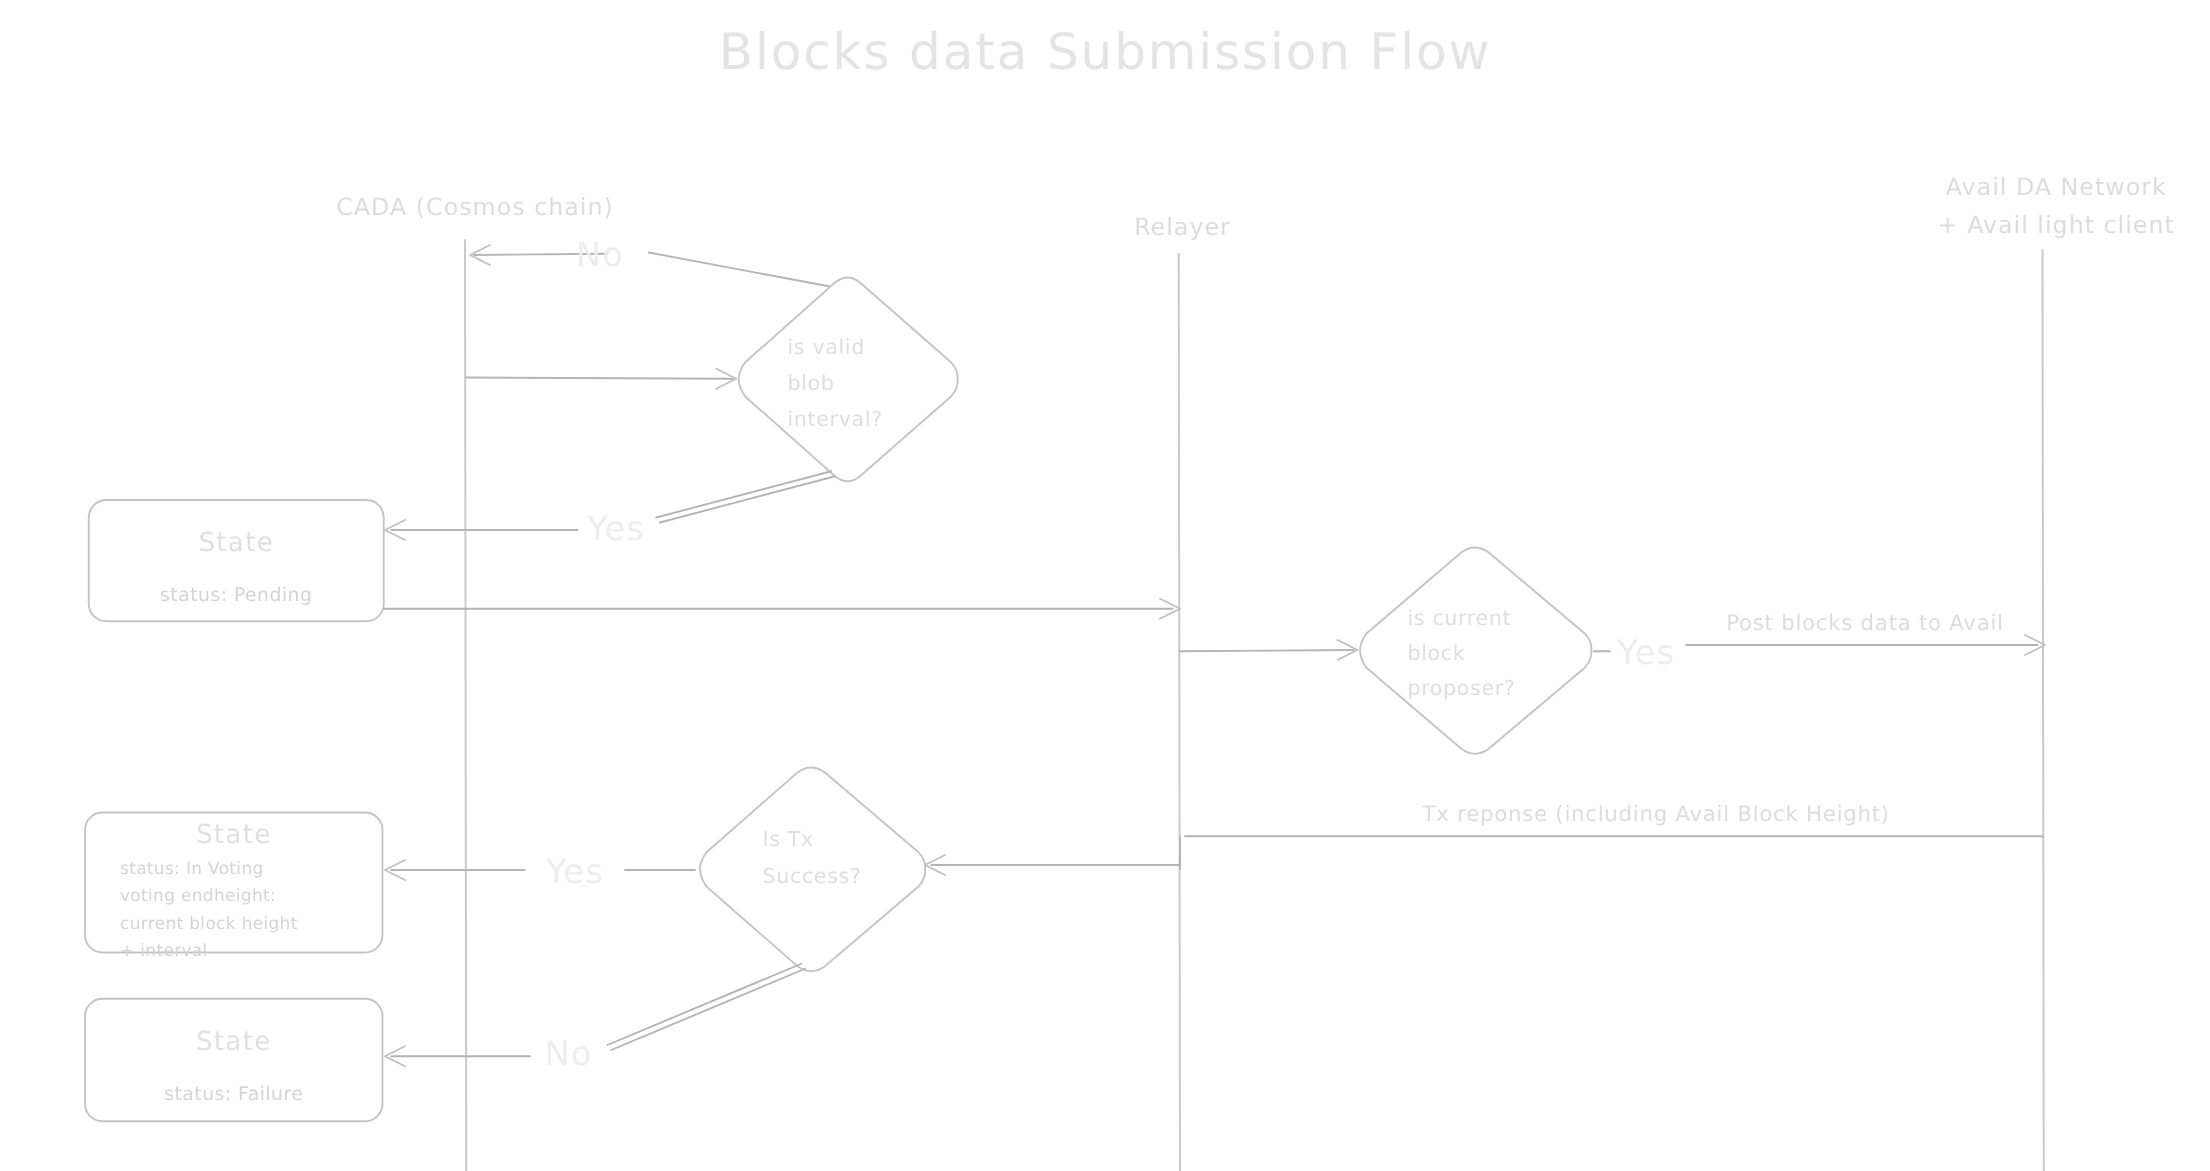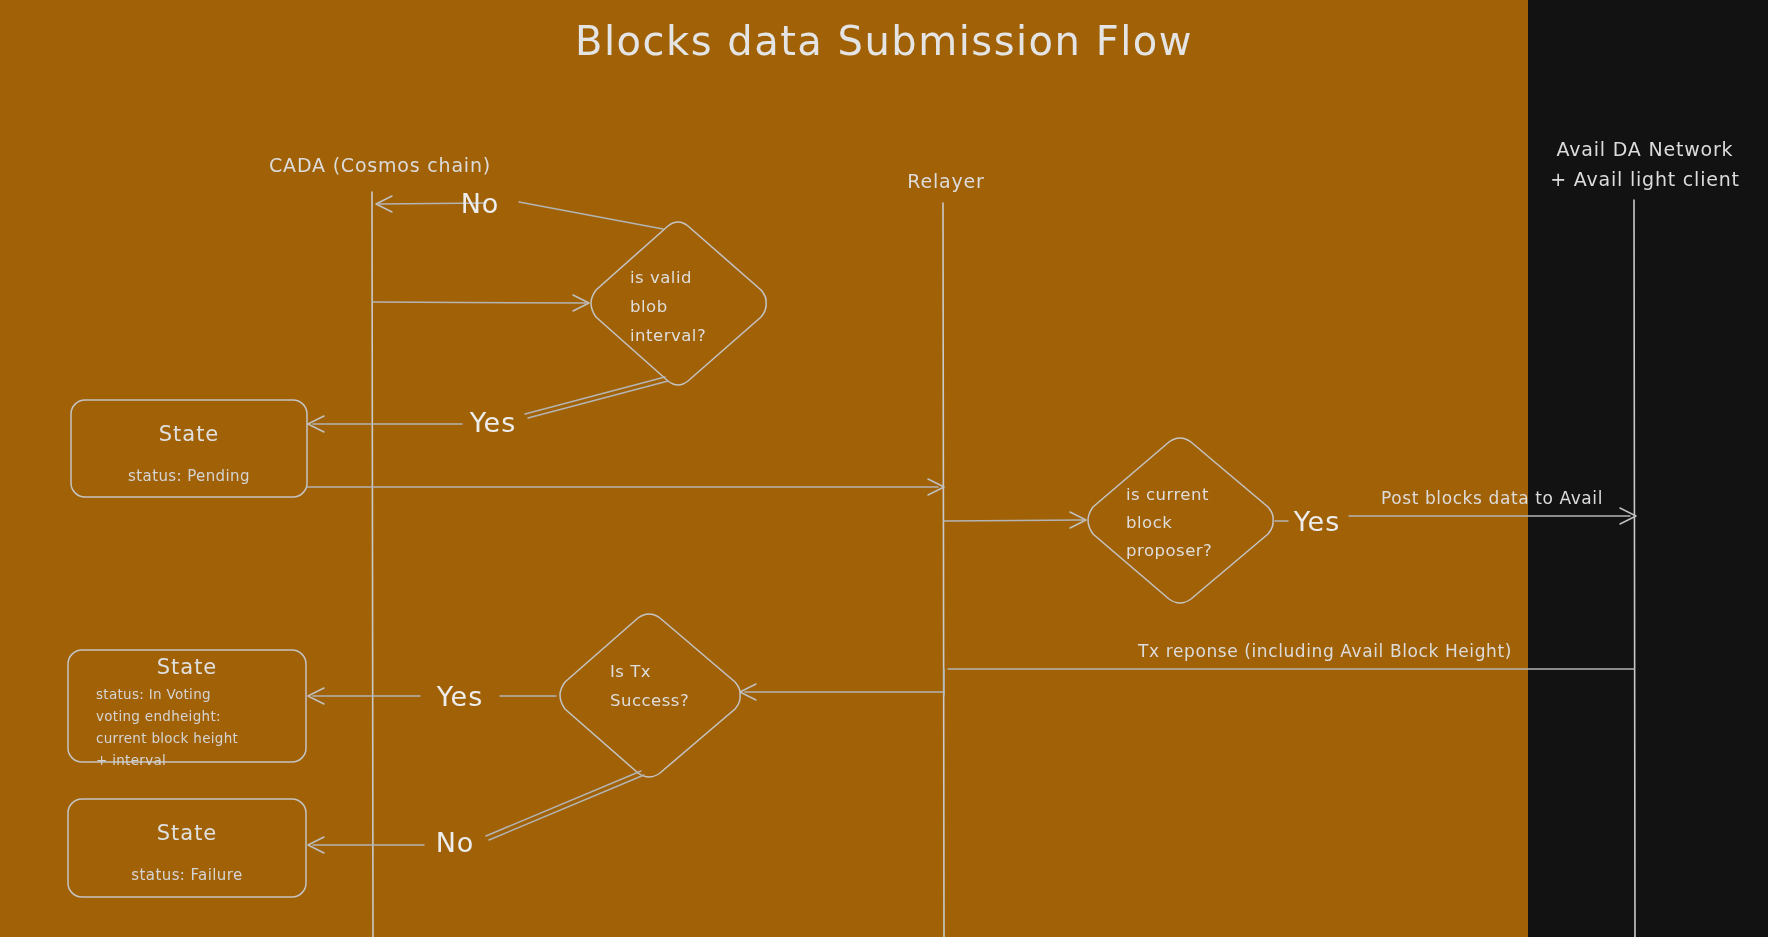--- a/index.html
+++ b/index.html
@@ -8,23 +8,23 @@
     background: #121212;
   }
   body {
     width: 1768px;
     height: 937px;
     overflow: hidden;
     font-family: "DejaVu Sans", sans-serif;
   }
   #canvas {
     position: relative;
-    width: 1528px;
+    width: 1768px;
     height: 937px;
-    background: #a16207;
+    background: #ffffff;
   }
   svg.layer {
     position: absolute;
     top: 0;
     left: 0;
     width: 1768px;
     height: 937px;
   }
   .hand {
     font-family: "DejaVu Sans", sans-serif;

